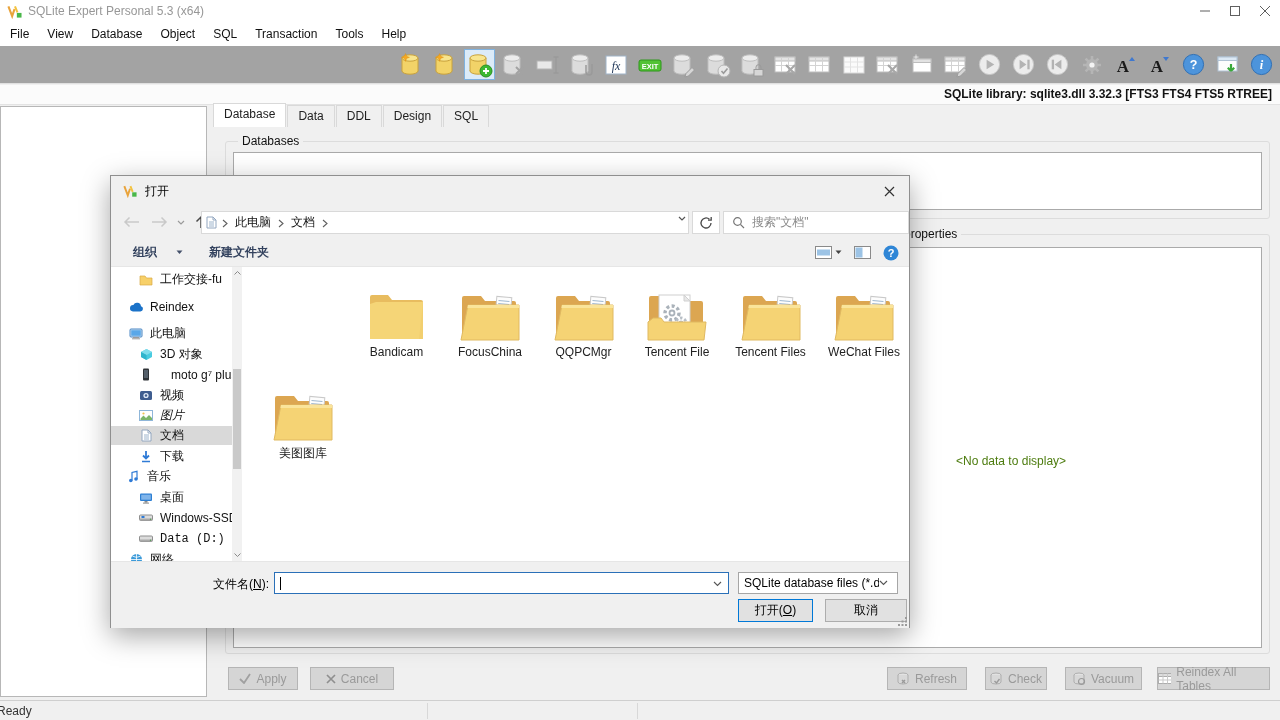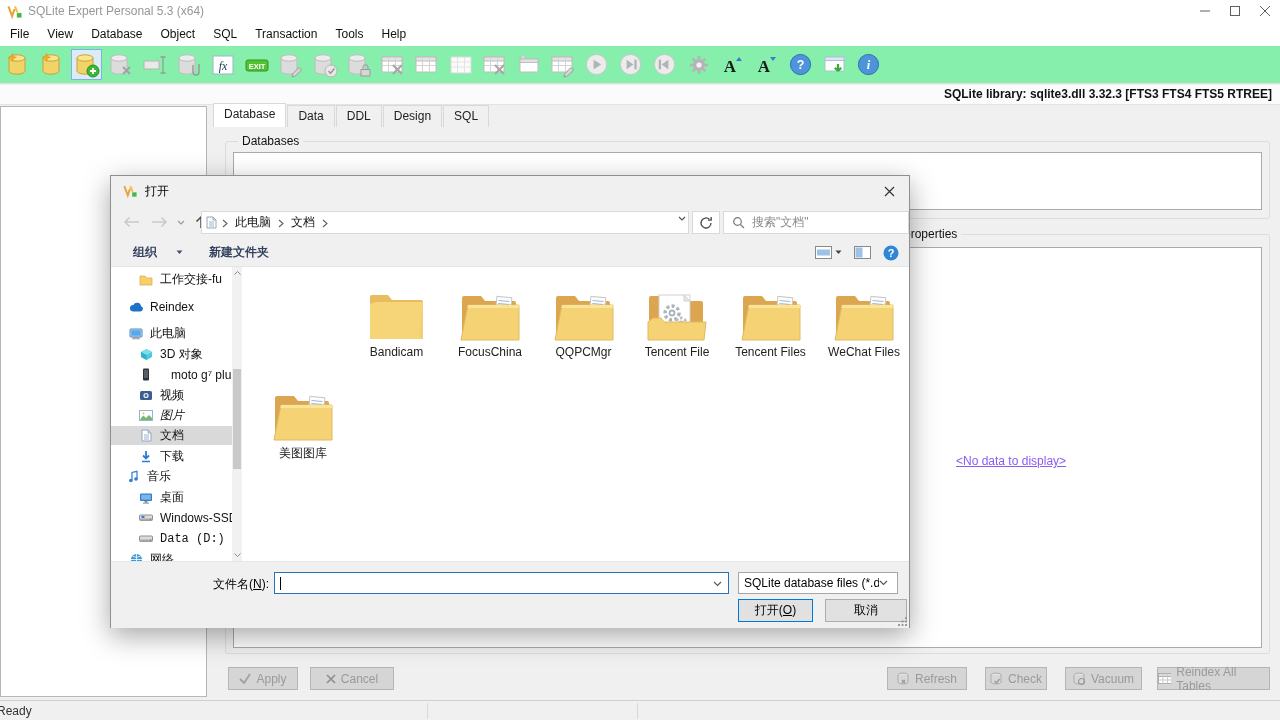--- a/index.html
+++ b/index.html
@@ -9,39 +9,39 @@
   .abs { position:absolute; }
 
   
   .titlebar { left:0; top:0; width:1280px; height:22px; background:#fff; display:flex; align-items:center; }
   .titlebar .appicon { margin:0 6px 0 7px; display:inline-flex; }
   .titlebar .title { color:#979797; font-size:12px; }
   .wctrls { position:absolute; right:0; top:0; height:22px; display:flex; }
   .wctrl { width:30px; height:22px; display:flex; align-items:center; justify-content:center; color:#5f5f5f; }
   .menubar { left:0; top:22px; width:1280px; height:24px; background:#fff; display:flex; align-items:center; padding-left:1px; }
   .menu-item { padding:4px 9px; color:#111; cursor:default; }
-  .toolbar { left:0; top:46px; width:1280px; height:38px; background:#86efac; border-bottom:1px solid #e0e0e0; display:flex; align-items:center; padding-left:3px; }
+  .toolbar { left:0; top:46px; width:1280px; height:38px; background:#a3a3a3; border-bottom:1px solid #e0e0e0; display:flex; align-items:center; padding-left:3px;justify-content:flex-end; }
   .tbtn { width:31px; height:31px; display:flex; align-items:center; justify-content:center; border:1px solid transparent; position:relative; }
   .tbtn.hl { background:#dcebf8; border-color:#7fb2e0; }
   .native-combo { left:1050px; top:53px; width:230px; height:23px; display:flex; align-items:center; }
   .native-combo .val { flex:1; text-align:center; color:#111; }
   .native-combo .drop { width:14px; height:23px; border:1px solid #b4b4b4; background:linear-gradient(#f4f4f4,#dcdcdc); display:flex; align-items:center; justify-content:center; }
   .chev { width:5px; height:5px; border-right:1px solid #555; border-bottom:1px solid #555; transform:rotate(45deg); margin-top:-3px; }
   .infobar { left:0; top:85px; width:1280px; height:20px; background:#fbfbfb; border-bottom:1px solid #e3e3e3; }
   .infobar .lib { position:absolute; right:8px; top:2px; font-weight:bold; color:#111; }
 
   
   .left-panel { left:0; top:106px; width:207px; height:591px; background:#fff; border:1px solid #b7b7b7; }
   .tabstrip { left:213px; top:105px; height:22px; display:flex; align-items:flex-end; }
   .tab { padding:3px 10px 4px; background:#f0f0f0; border:1px solid #d9d9d9; border-bottom:none; margin-right:1px; color:#222; }
   .tab.active { background:#fff; padding-bottom:6px; position:relative; z-index:2; }
   .group-frame { border:1px solid #dcdcdc; border-radius:3px; }
   .group-label { background:#f0f0f0; padding:0 4px; color:#111; }
   .whitebox { background:#fff; border:1px solid #aaaaaa; }
-  .nodata { color:#8b5cf6;text-decoration:underline; }
+  .nodata { color:#4d7c0f; }
 
   .gbtn { height:23px; background:#d5d5d5; border:1px solid #b5b5b5; color:#9a9a9a; display:flex; align-items:center; justify-content:center; gap:5px; }
   .statusbar { left:0; top:700px; width:1280px; height:20px; background:#f0f0f0; border-top:1px solid #cfcfcf; }
   .statusbar .txt { position:absolute; left:-3px; top:3px; color:#333; }
   .sdiv { position:absolute; top:2px; width:1px; height:16px; background:#d8d8d8; }
 
   
   .dialog { left:110px; top:175px; width:800px; height:453px; background:#f0f0f0; border:1px solid #8f8f8f; box-shadow:0 8px 26px rgba(0,0,0,.35); z-index:10; }
   .dlg-title { position:absolute; left:0; top:0; width:100%; height:30px; display:flex; align-items:center; }
   .dlg-title .t { margin-left:8px; color:#000; }

